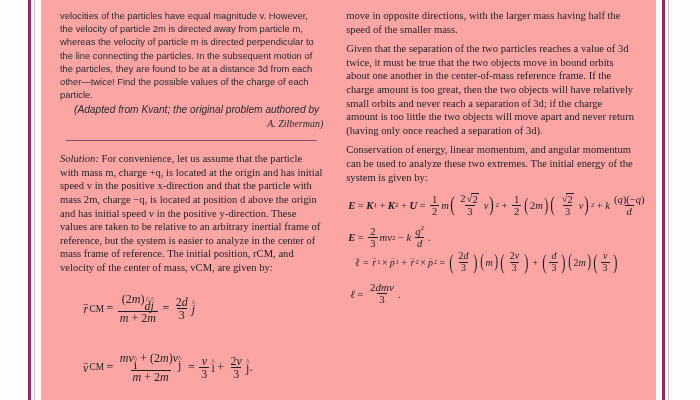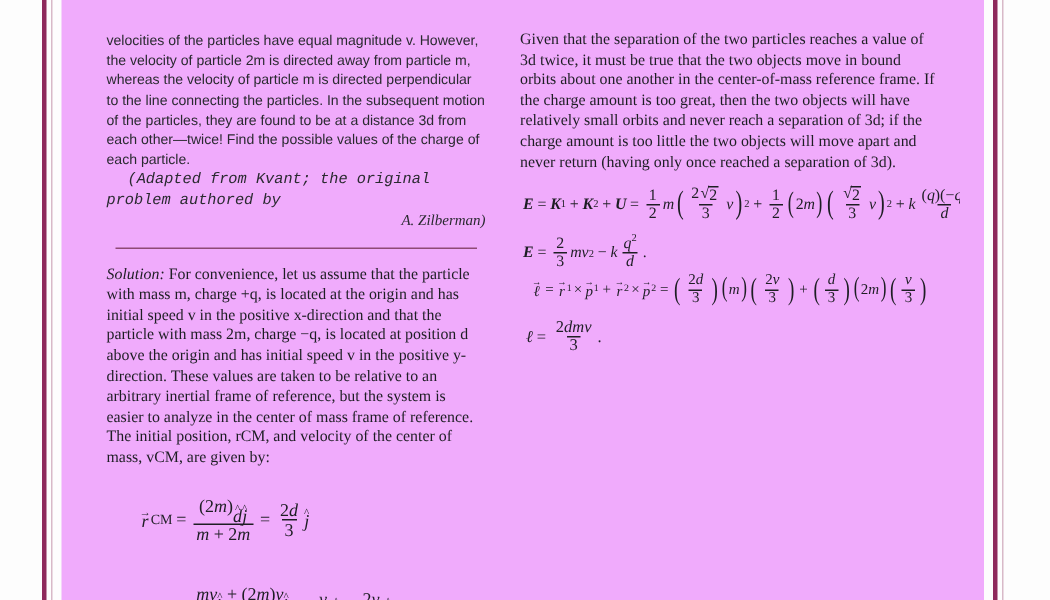--- a/index.html
+++ b/index.html
@@ -43,24 +43,24 @@
   .edge-rule-thin.left  { left: 34px; }
   .edge-rule-thin.right { left: 668px; }
 
   
   .content {
     position: absolute;
     left: 41px;
     top: 0;
     width: 615px;
     height: 400px;
-    background: #f0abfc;
+    background: #fca5a5;
     display: flex;
     box-sizing: border-box;
-    padding: 16px;
+    padding: 5px;
   }
 
   .col {
     box-sizing: border-box;
     height: 400px;
     overflow: hidden;
   }
   .col-left {
     width: 296px;
     padding: 4px 14px 0 14px;
@@ -74,21 +74,21 @@
   .problem-text {
     font-family: "Liberation Sans", sans-serif;
     font-size: 9.4px;
     line-height: 13.2px;
     color: #2a2a30;
     text-align: left;
     margin: 0;
   }
 
   .attribution {
-    font-family: Liberation Mono, monospace;
+    font-family: Liberation Sans, sans-serif;
     font-style: italic;
     font-size: 10.2px;
     line-height: 13.4px;
     color: #2a2a30;
     margin: 2px 0 0 0;
     text-indent: 14px;
   }
   .attribution-line2 {
     text-align: right;
     text-indent: 0;
@@ -277,21 +277,23 @@
           <span class="den">3</span>
         </span>
           <span class="vec"><span class="acc">^</span>j</span>
           <span>.</span>
       </div>
 
     </div>
 
     <div class="col col-right">
 
+      <p class="sol-text">move in opposite directions, with the larger mass having half the speed of the smaller mass.</p>
       <p class="sol-text">Given that the separation of the two particles reaches a value of 3d twice, it must be true that the two objects move in bound orbits about one another in the center-of-mass reference frame. If the charge amount is too great, then the two objects will have relatively small orbits and never reach a separation of 3d; if the charge amount is too little the two objects will move apart and never return (having only once reached a separation of 3d).</p>
+      <p class="sol-text">Conservation of energy, linear momentum, and angular momentum can be used to analyze these two extremes. The initial energy of the system is given by:</p>
 
       <div class="math eq-e1">
         <span class="bold it">E</span>
           <span class="op">=</span>
           <span class="bold it">K</span>
           <span class="sub">1</span>
         <span class="op">+</span>
           <span class="bold it">K</span>
           <span class="sub">2</span>
         <span class="op">+</span>

